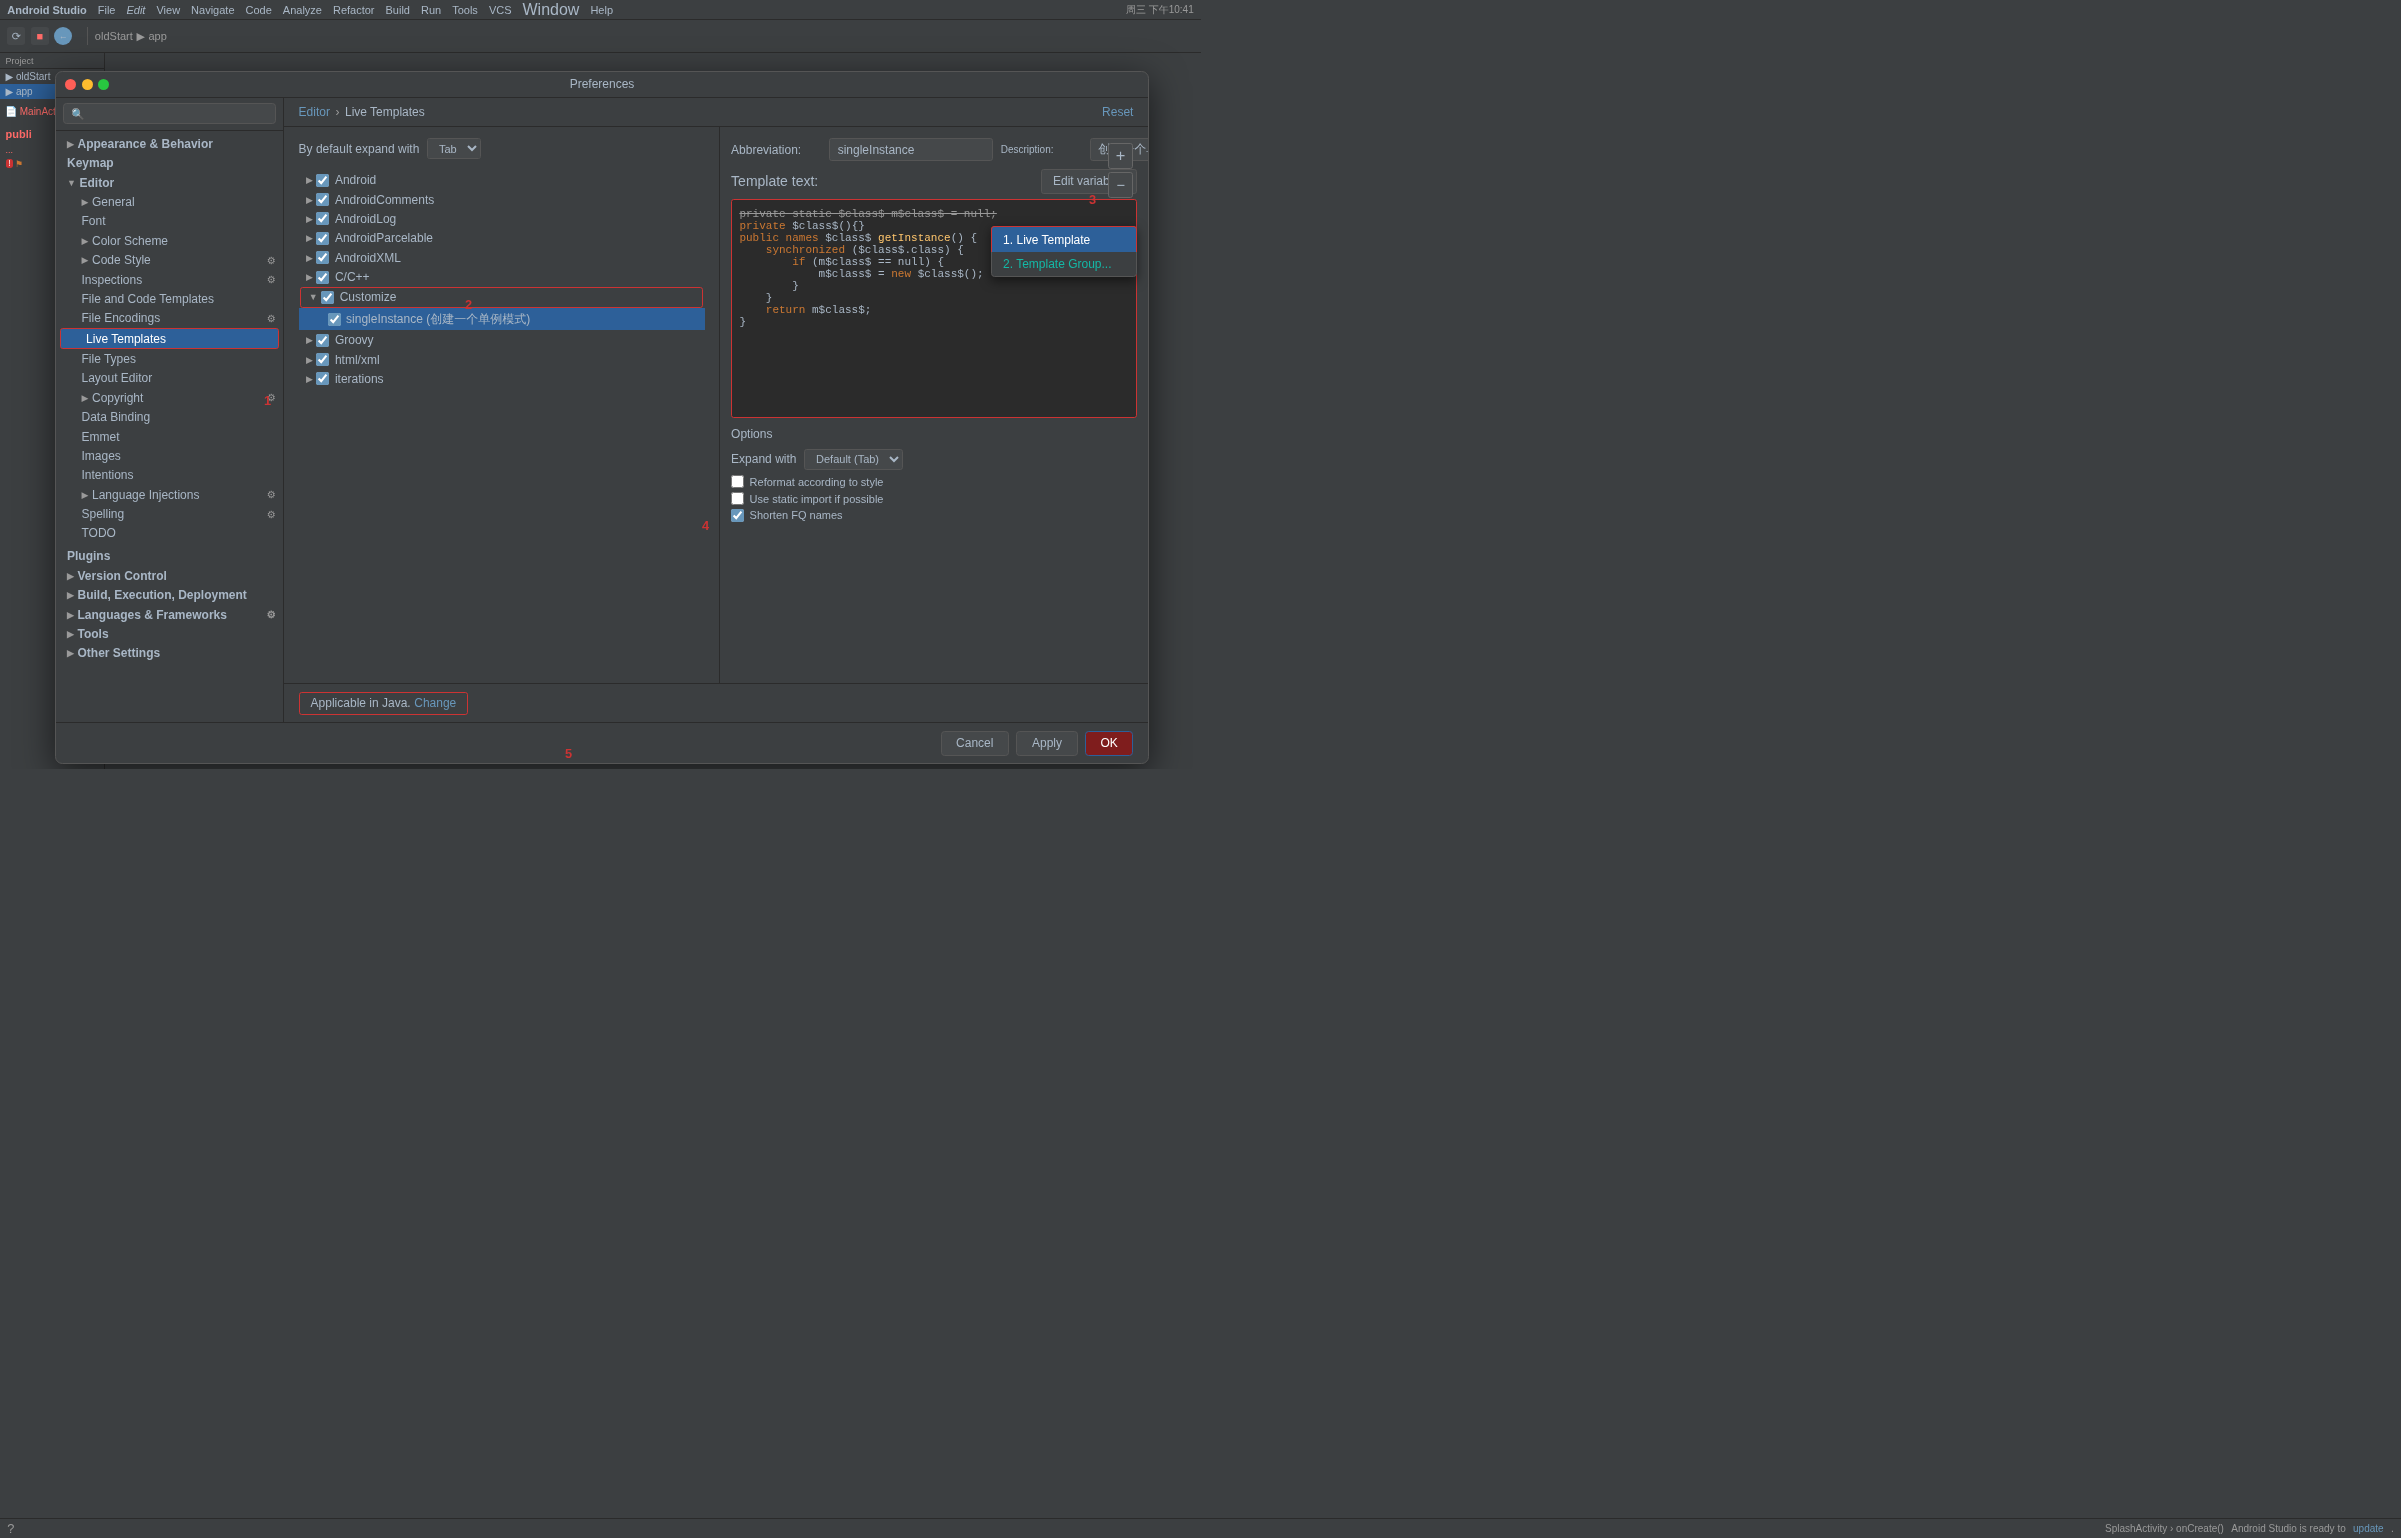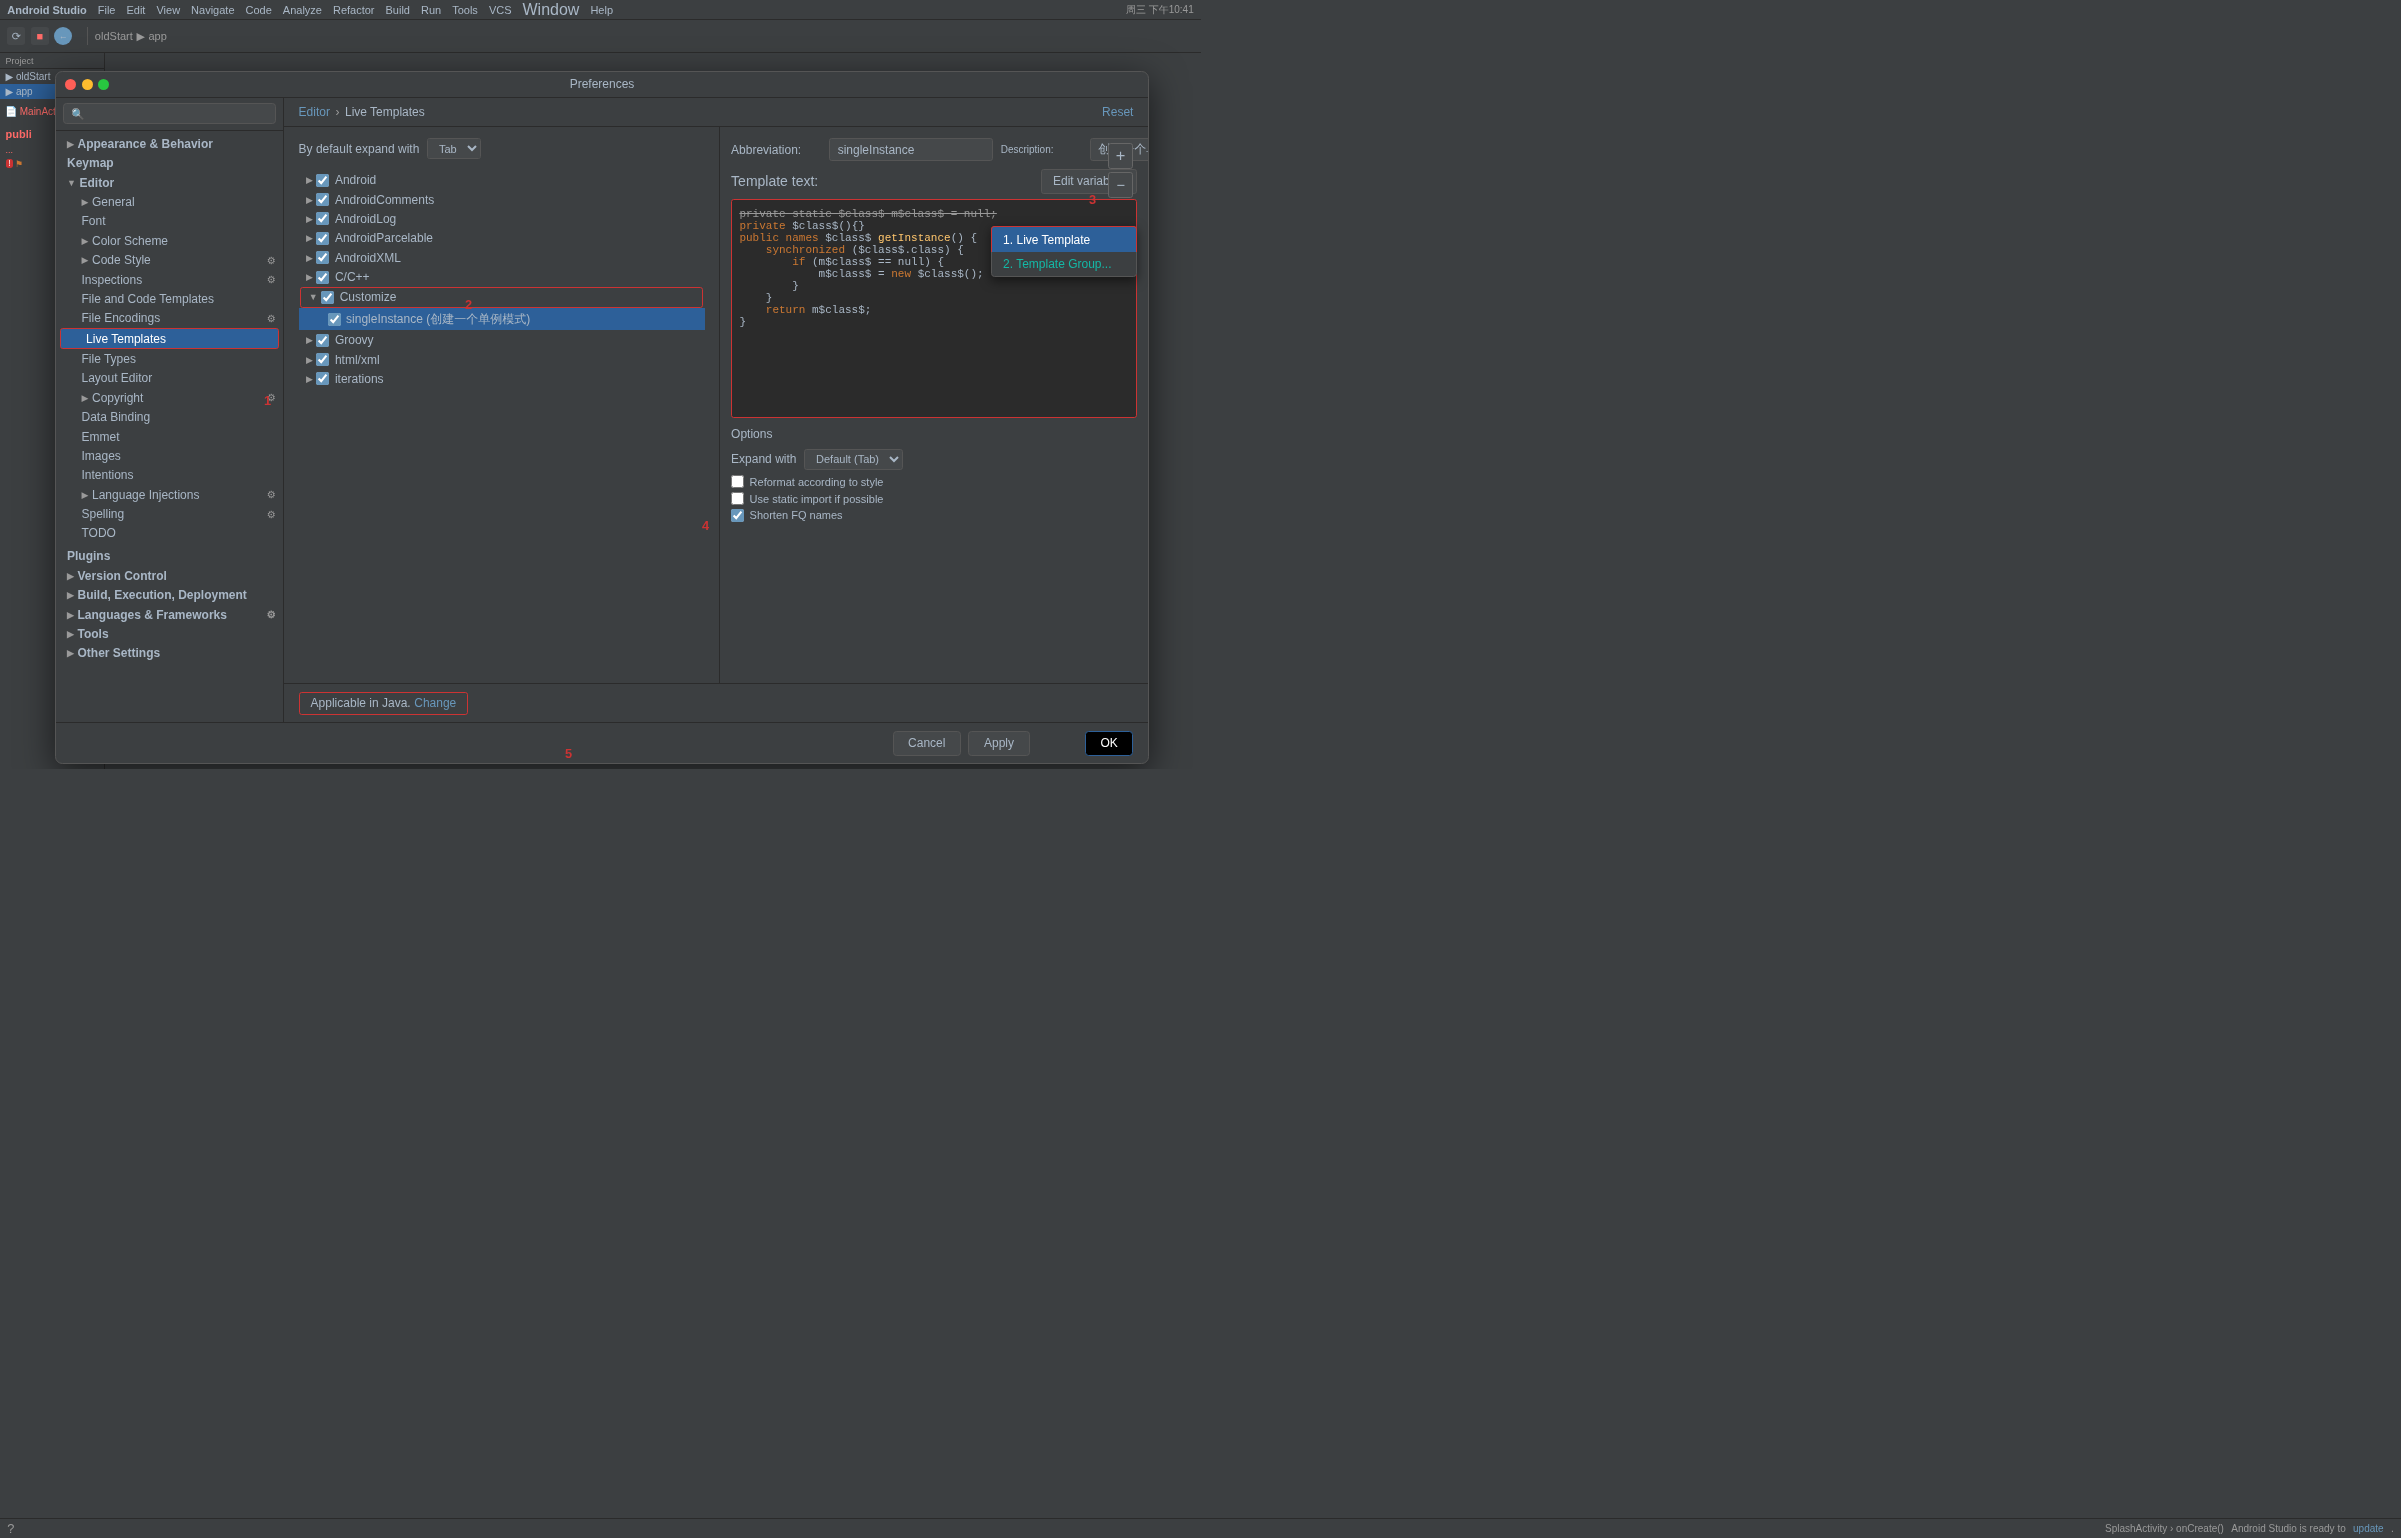--- a/index.html
+++ b/index.html
@@ -9,21 +9,21 @@
     ::-webkit-scrollbar { width: 5.5px; height: 5.5px; }
     ::-webkit-scrollbar-track { background: #3c3f41; }
     ::-webkit-scrollbar-thumb { background: #555; border-radius: 2.7px; }
   </style>
 </head>
 <body>
 
 <div style="background:#3c3f41; height:20px; display:flex; align-items:center; padding:0 7.3px; gap:11px; border-bottom:0.9px solid #2b2b2b; position:relative; z-index:1;">
   <span style="color:#a9b7c6; font-size:11px; font-weight:bold;">Android Studio</span>
   <span style="color:#a9b7c6; font-size:11px;">File</span>
-  <span style="color:#a9b7c6; font-size:11px;">Edit</span>
+  <span style="color:#a9b7c6; font-size:11px;font-style:italic;">Edit</span>
   <span style="color:#a9b7c6; font-size:11px;">View</span>
   <span style="color:#a9b7c6; font-size:11px;">Navigate</span>
   <span style="color:#a9b7c6; font-size:11px;">Code</span>
   <span style="color:#a9b7c6; font-size:11px;">Analyze</span>
   <span style="color:#a9b7c6; font-size:11px;">Refactor</span>
   <span style="color:#a9b7c6; font-size:11px;">Build</span>
   <span style="color:#a9b7c6; font-size:11px;">Run</span>
   <span style="color:#a9b7c6; font-size:11px;">Tools</span>
   <span style="color:#a9b7c6; font-size:11px;">VCS</span>
   <span style="color:#a9b7c6; font-size:16px;">Window</span>
@@ -361,21 +361,21 @@
             <span style="font-size:12px; color:#a9b7c6;">Applicable in Java.</span>
             <span style="color:#6897bb; cursor:pointer; font-size:12px;">Change</span>
           </div>
         </div>
       </div>
     </div>
 
     <div style="padding:7.3px 14.6px; display:flex; align-items:center; justify-content:flex-end; gap:7.3px; border-top:0.9px solid #2b2b2b; border-radius:0 0 7.3px 7.3px;">
       <button style="padding:4.6px 14.6px; border-radius:3.6px; font-size:12px; cursor:pointer; border:0.9px solid #555; background:#45484a; color:#a9b7c6;">Cancel</button>
       <button style="padding:4.6px 14.6px; border-radius:3.6px; font-size:12px; cursor:pointer; border:0.9px solid #555; background:#45484a; color:#a9b7c6;">Apply</button>
-      <button style="padding:4.6px 14.6px; border-radius:3.6px; font-size:12px; cursor:pointer; border:0.9px solid #2d6099; background:#000000; color:#fff;margin-left:48px;">OK</button>
+      <button style="padding:4.6px 14.6px; border-radius:3.6px; font-size:12px; cursor:pointer; border:0.9px solid #2d6099; background:#7f1d1d; color:#fff;">OK</button>
     </div>
   </div>
 
   <div style="position:absolute; right:64px; top:173px; background:#3c3f41; border:0.9px solid #555; border-radius:3.6px; box-shadow:0 3.6px 11px rgba(0,0,0,0.5); z-index:300; min-width:146px;">
     <div style="padding:5.5px 11px; font-size:12px; color:#fff; background:#2d6099; cursor:pointer; border-radius:3.6px 3.6px 0 0; border:0.9px solid #cc3333; border-bottom:none; margin:-0.9px;">1. Live Template</div>
     <div style="padding:5.5px 11px; font-size:12px; color:#14b8a6; cursor:pointer; border-radius:0 0 3.6px 3.6px;">2. Template Group...</div>
   </div>
 
   <div style="position:absolute; left:264px; top:340px; color:#cc3333; font-size:12.8px; font-weight:bold; z-index:400;">1</div>
   <div style="position:absolute; left:465px; top:244px; color:#cc3333; font-size:12.8px; font-weight:bold; z-index:400;">2</div>

